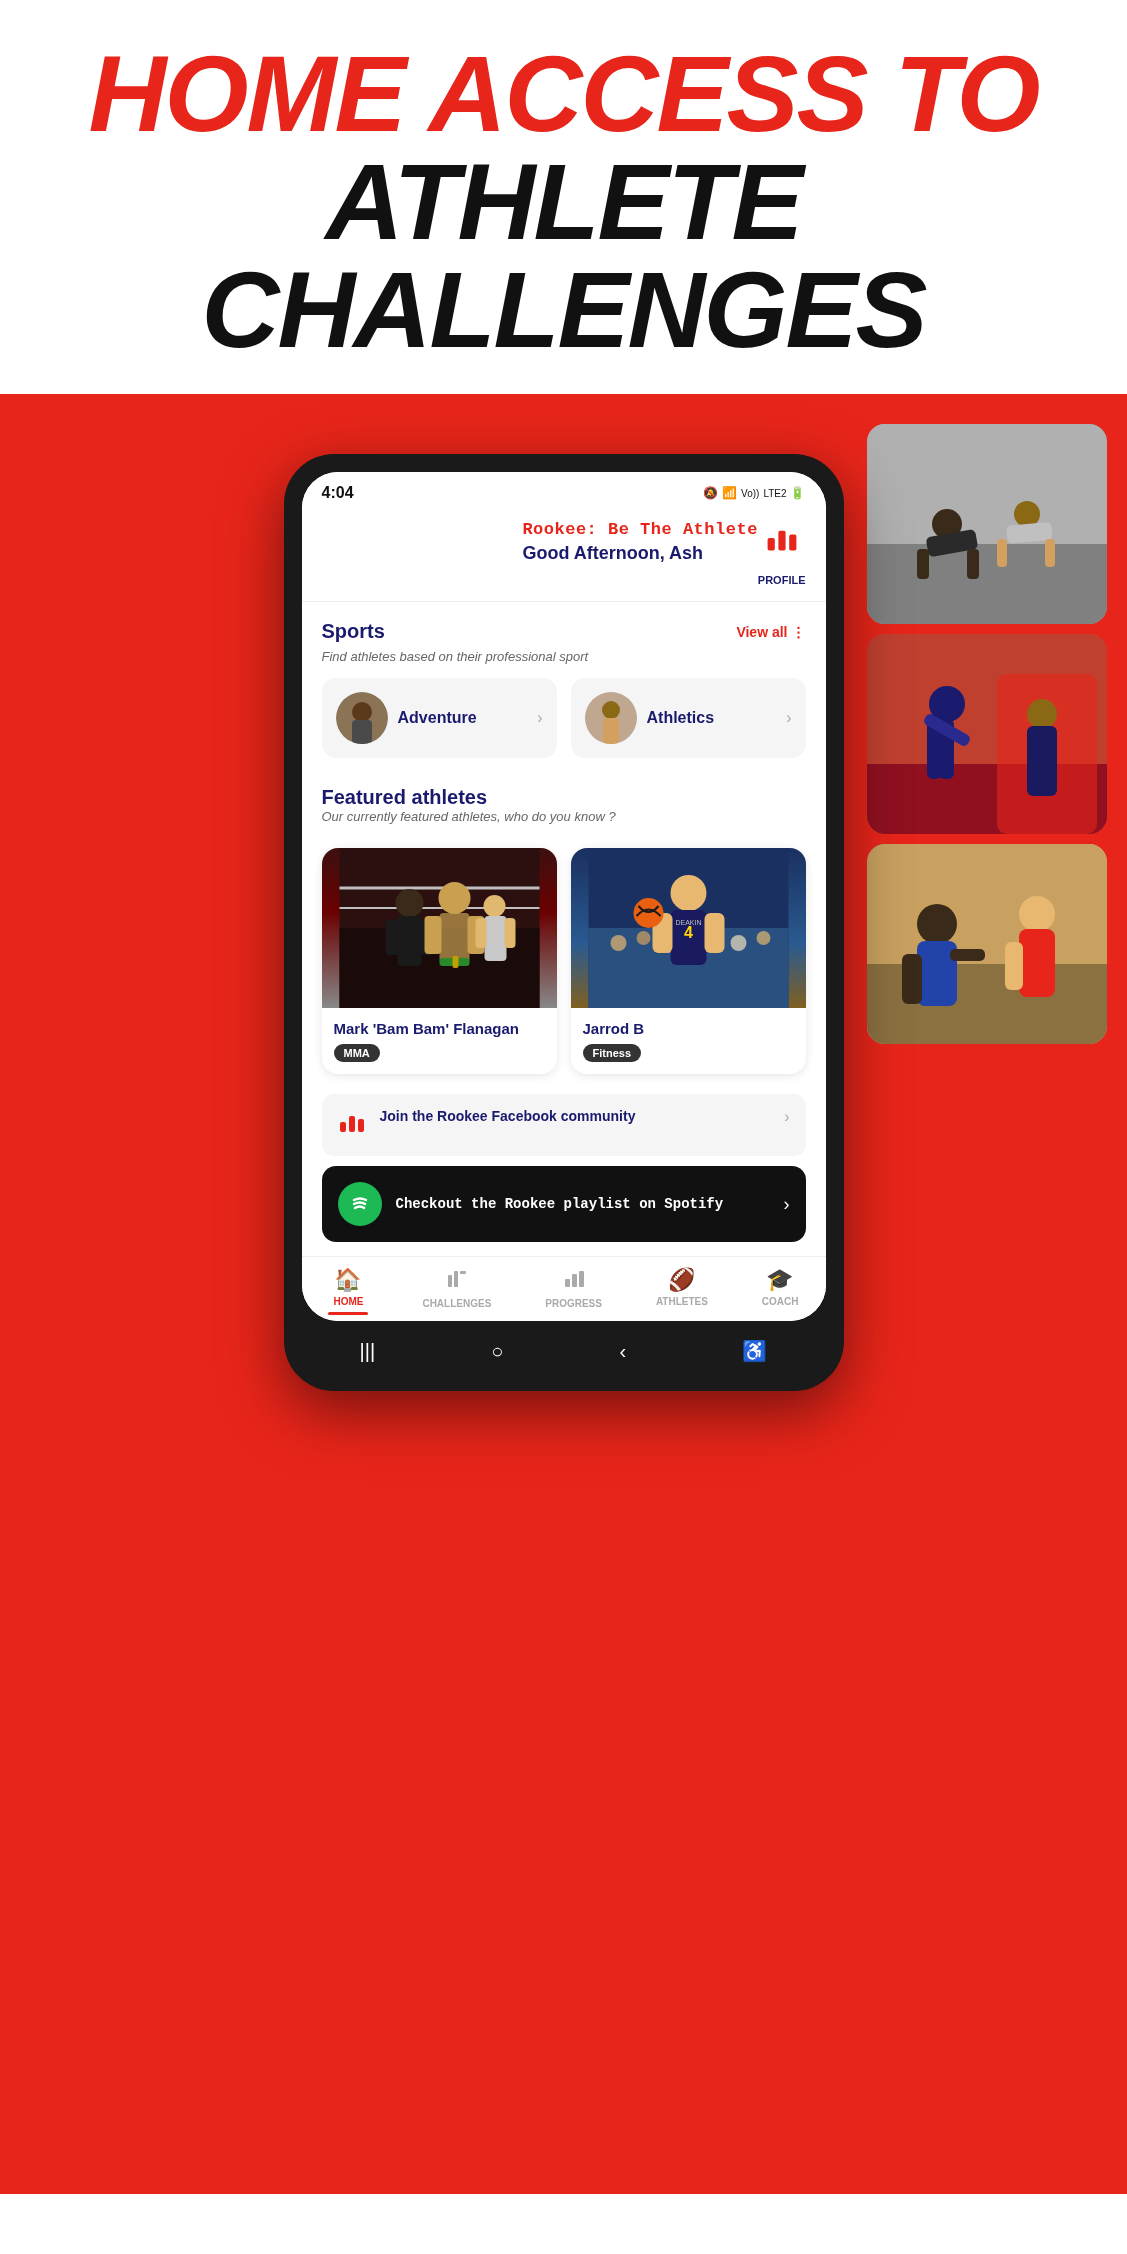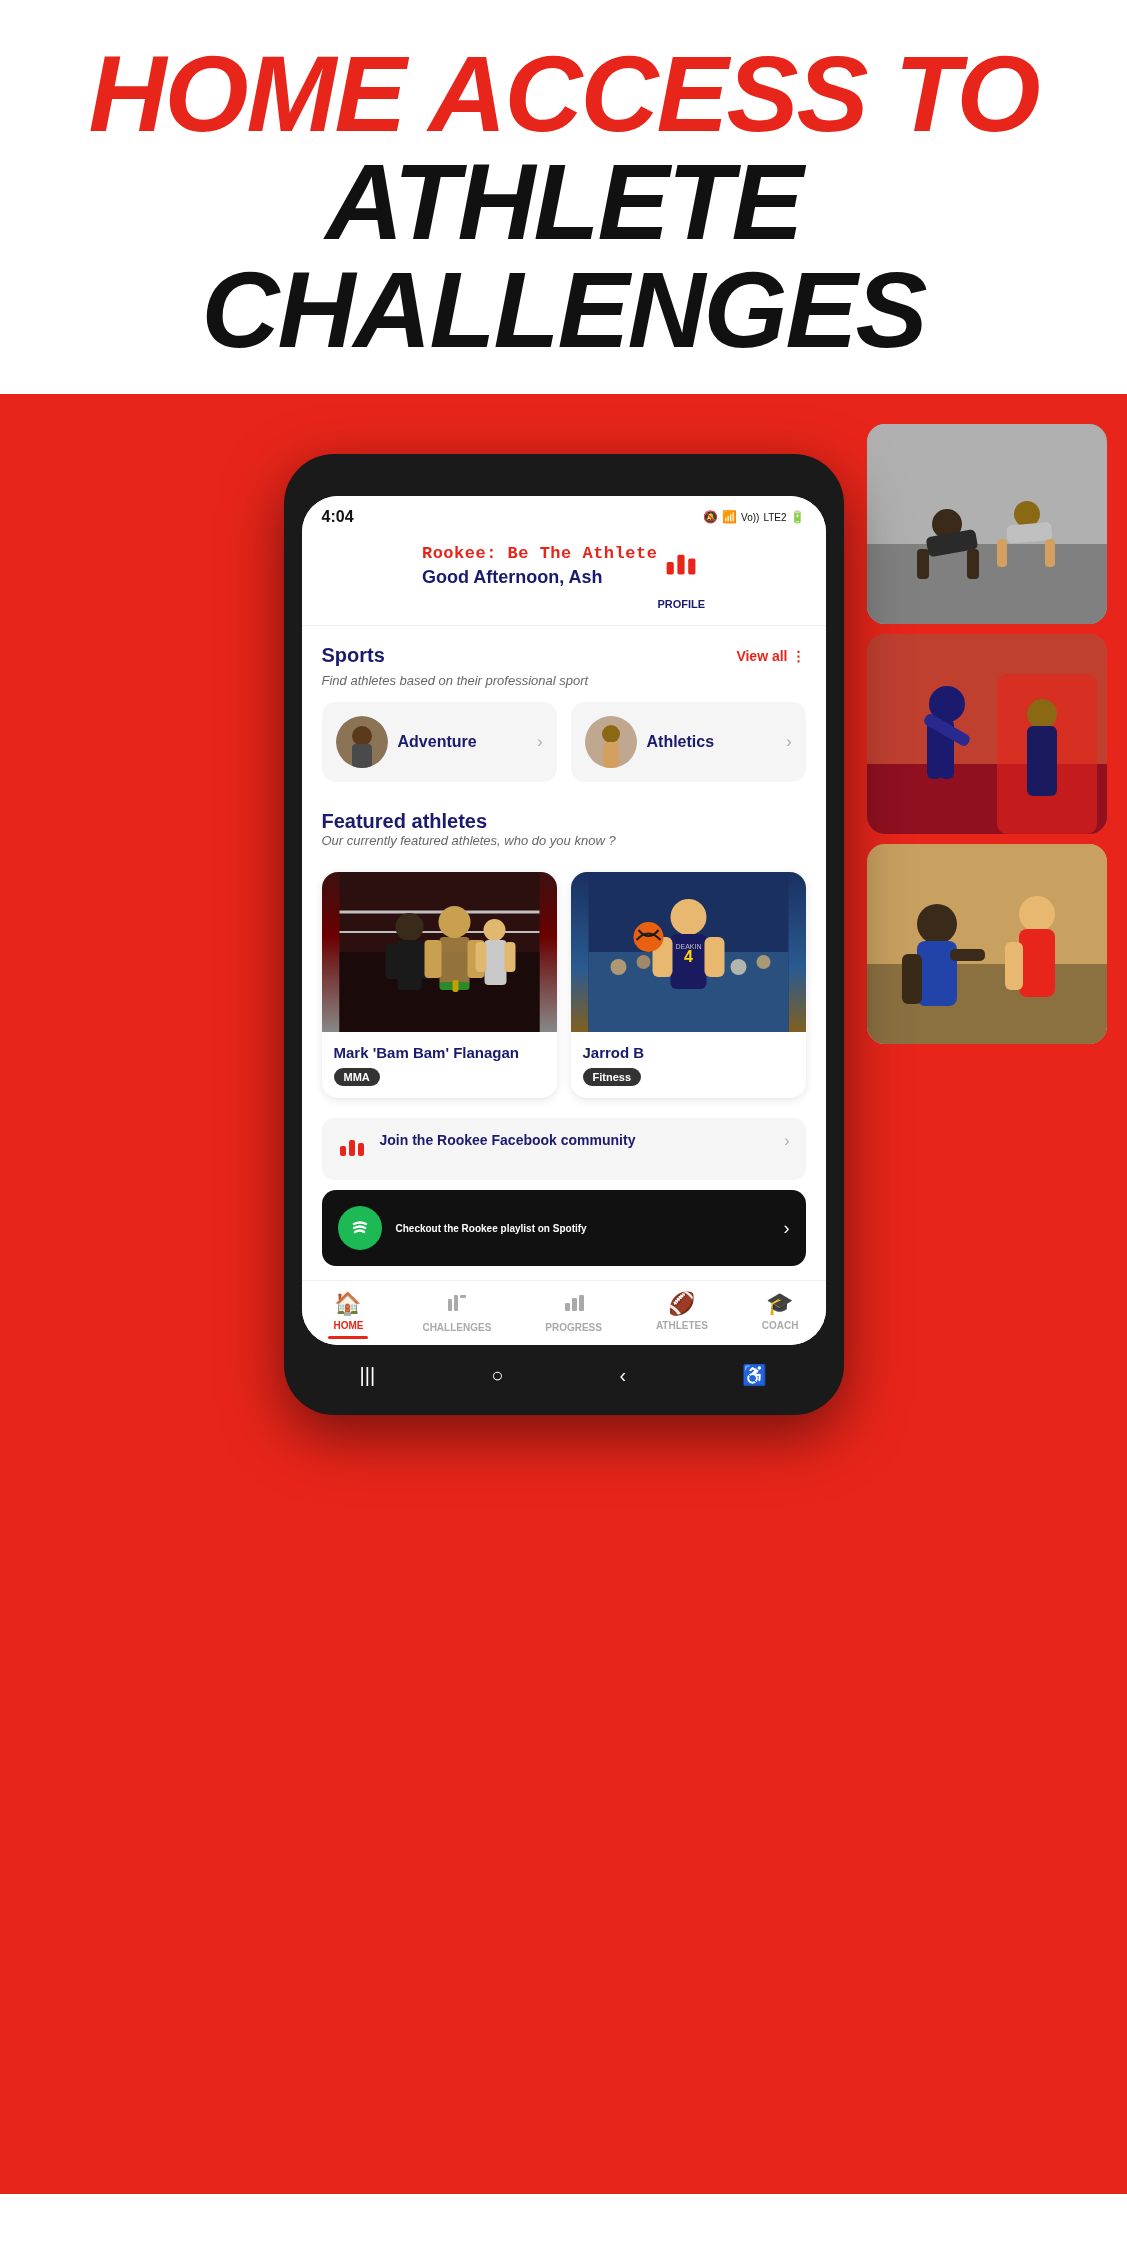--- a/index.html
+++ b/index.html
@@ -54,21 +54,20 @@
       position: relative;
       z-index: 10;
       box-shadow: 0 20px 60px rgba(0,0,0,0.5);
       margin-top: 0;
     }
     .phone-screen {
       background: #fff;
       border-radius: 36px;
       overflow: hidden;
       position: relative;
-      margin-top: 24px;
     }
 
     
     .status-bar {
       display: flex;
       justify-content: space-between;
       align-items: center;
       padding: 12px 20px 8px;
       background: #fff;
     }
@@ -82,21 +81,21 @@
       align-items: center;
       gap: 4px;
       font-size: 12px;
       color: #111;
     }
 
     
     .app-header {
       padding: 10px 20px 15px;
       display: flex;
-      justify-content: center;
+      justify-content: flex-end;
       align-items: flex-start;
       border-bottom: 1px solid #eee;
     }
     .app-title {
       font-size: 17px;
       font-weight: 700;
       color: #e8251a;
       font-family: 'Courier New', monospace;
       letter-spacing: 0.5px;
     }
@@ -257,22 +256,23 @@
       background: #1DB954;
       border-radius: 50%;
       display: flex;
       align-items: center;
       justify-content: center;
       flex-shrink: 0;
     }
     .spotify-text {
       flex: 1;
       color: #fff;
-      font-size: 10px;
+      font-size: 14px;
       font-weight: 600;
+      font-family: Liberation Mono, monospace;
     }
     .spotify-arrow {
       color: #fff;
       font-size: 18px;
     }
 
     
     .bottom-nav {
       background: #fff;
       border-top: 1px solid #eee;

